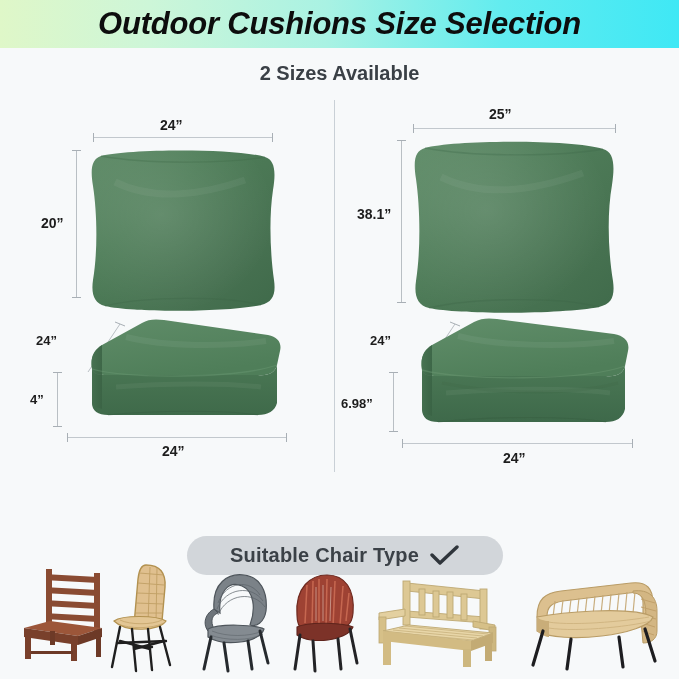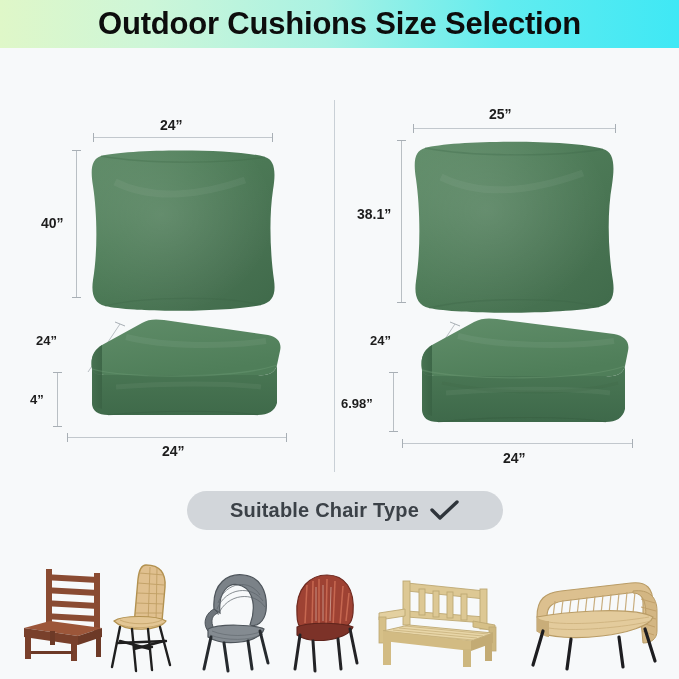--- a/index.html
+++ b/index.html
@@ -14,20 +14,21 @@
 
   
   .header{
     position:absolute;left:0;top:0;width:679px;height:48px;
     background:linear-gradient(90deg,#dff7c8 0%,#cdf6d8 22%,#a9f2e3 48%,#62ecef 74%,#3fe8f5 100%);
     display:flex;align-items:center;justify-content:center;
   }
   .header-title{
     font-size:31px;font-weight:bold;color:#0d0d0d;letter-spacing:-0.2px;
     white-space:nowrap;
+    font-style:italic;
   }
 
   
   .subtitle{
     position:absolute;left:0;top:62px;width:679px;text-align:center;
     font-size:20px;font-weight:bold;color:#3a4046;
   }
 
   
   .vdivider{
@@ -55,21 +56,21 @@
   .seat svg{display:block;}
 
   
   .note{
     position:absolute;left:0;top:478px;width:679px;text-align:center;
     font-size:12.5px;color:#6c757d;
   }
 
   
   .badge{
-    position:absolute;left:187px;top:491px;width:316px;height:39px;
+    position:absolute;left:187px;top:536px;width:316px;height:39px;
     background:#d2d6da;border-radius:20px;
     display:flex;align-items:center;justify-content:center;gap:11px;
   }
   .badge-text{font-size:20px;font-weight:bold;color:#3b4147;letter-spacing:.2px;}
   .badge-check{display:block;}
 
   
   .chairs{
     position:absolute;left:0;top:556px;width:679px;height:123px;
   }
@@ -78,29 +79,30 @@
 </style>
 </head>
 <body>
 
 <div class="page">
 
   <div class="header">
     <div class="header-title">Outdoor Cushions Size Selection</div>
   </div>
 
+  <div class="subtitle">2 Sizes Available</div>
 
   <div class="vdivider"></div>
 
   <div class="dimlabel" style="left:160px;top:117px;">24”</div>
   <div class="dimline-h" style="left:93px;top:137px;width:180px;"></div>
   <div class="cap-v" style="left:93px;top:133px;"></div>
   <div class="cap-v" style="left:272px;top:133px;"></div>
 
-  <div class="dimlabel" style="left:41px;top:215px;">40”</div>
+  <div class="dimlabel" style="left:41px;top:215px;">20”</div>
   <div class="dimline-v" style="left:76px;top:150px;height:148px;"></div>
   <div class="cap-h" style="left:72px;top:150px;"></div>
   <div class="cap-h" style="left:72px;top:297px;"></div>
 
   <div class="pillow" style="left:85px;top:142px;">
     <svg width="196" height="170" viewBox="0 0 196 170">
       <defs>
         <linearGradient id="pg1" x1="0" y1="0" x2="1" y2="1">
           <stop offset="0%" stop-color="#5d8a66"></stop>
           <stop offset="35%" stop-color="#4e7d58"></stop>

